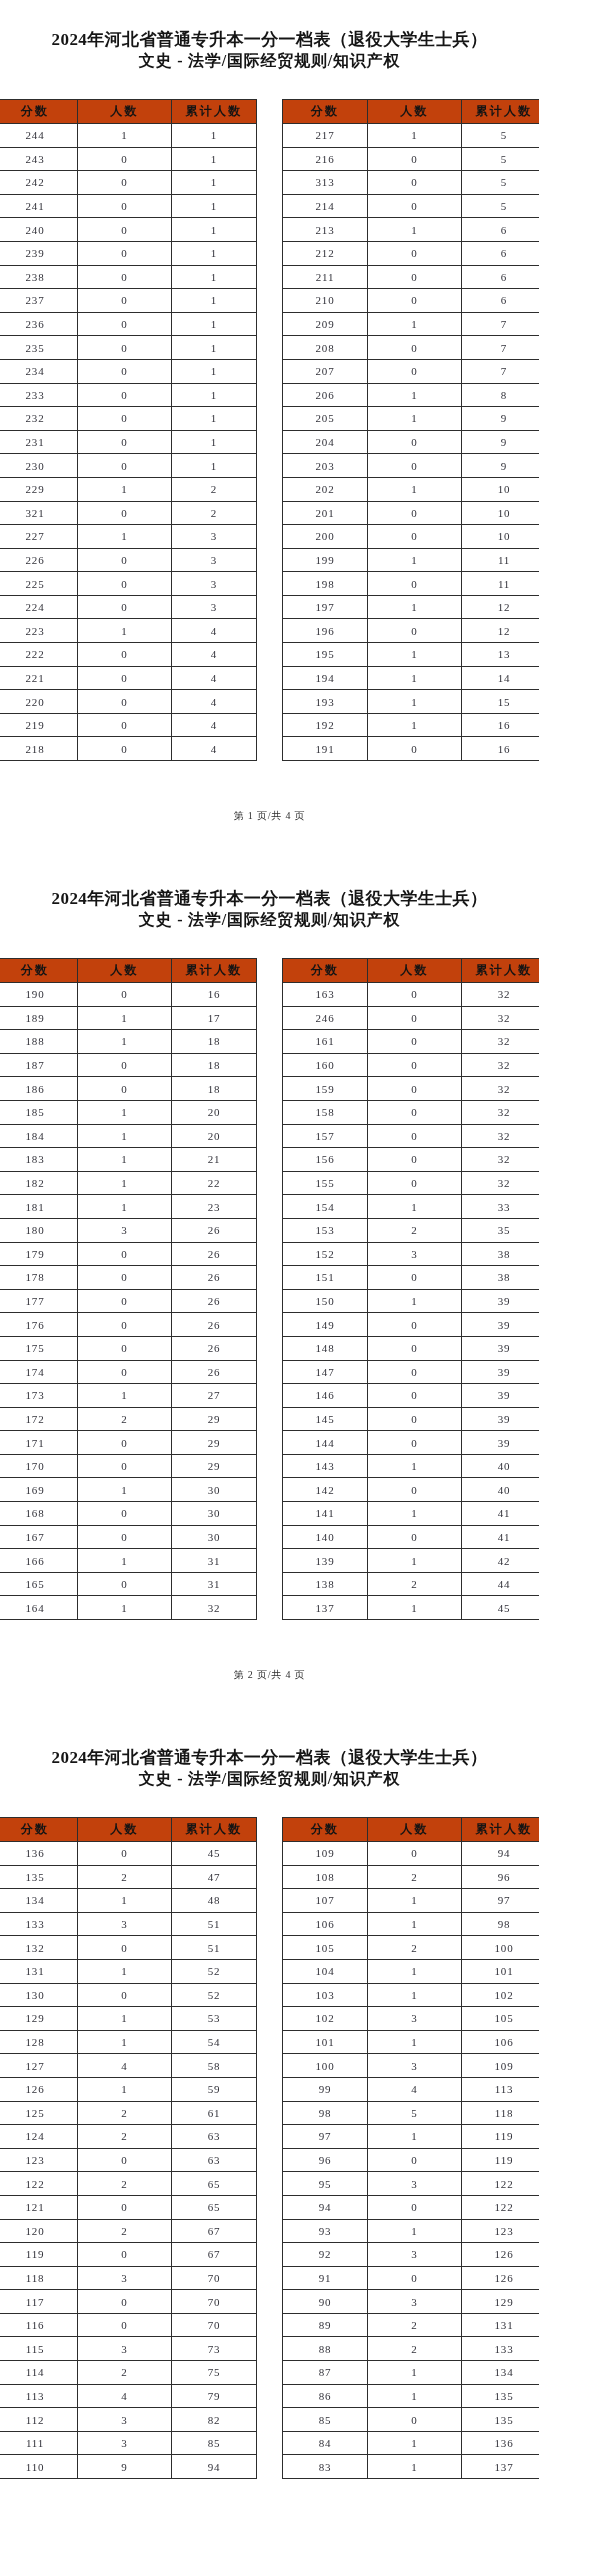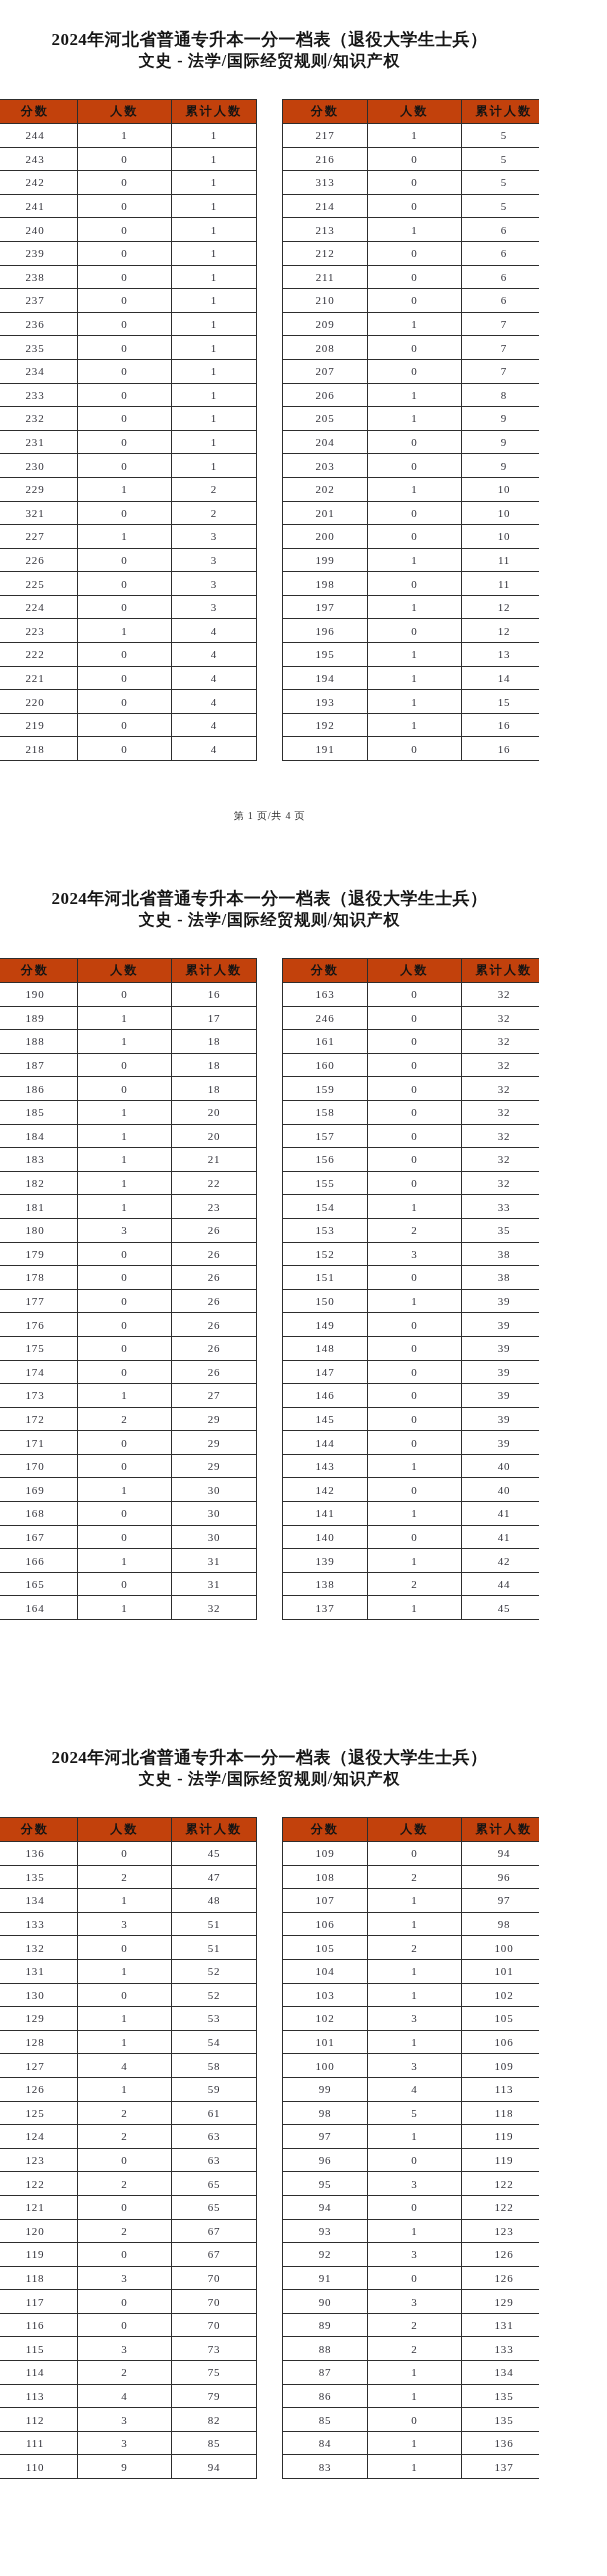--- a/index.html
+++ b/index.html
@@ -683,20 +683,21 @@
             <td>44</td>
           </tr>
           <tr>
             <td>137</td>
             <td>1</td>
             <td>45</td>
           </tr>
         </tbody>
       </table>
   </div>
+  <div class="page-footer">第 2 页/共 4 页</div>
 </div>
 
 <div class="page">
   <div class="doc-title">2024年河北省普通专升本一分一档表（退役大学生士兵）</div>
   <div class="doc-subtitle">文史 - 法学/国际经贸规则/知识产权</div>
   <div class="tables-row">
     <table class="score-table">
         <thead>
           <tr>
             <th>分数</th>

